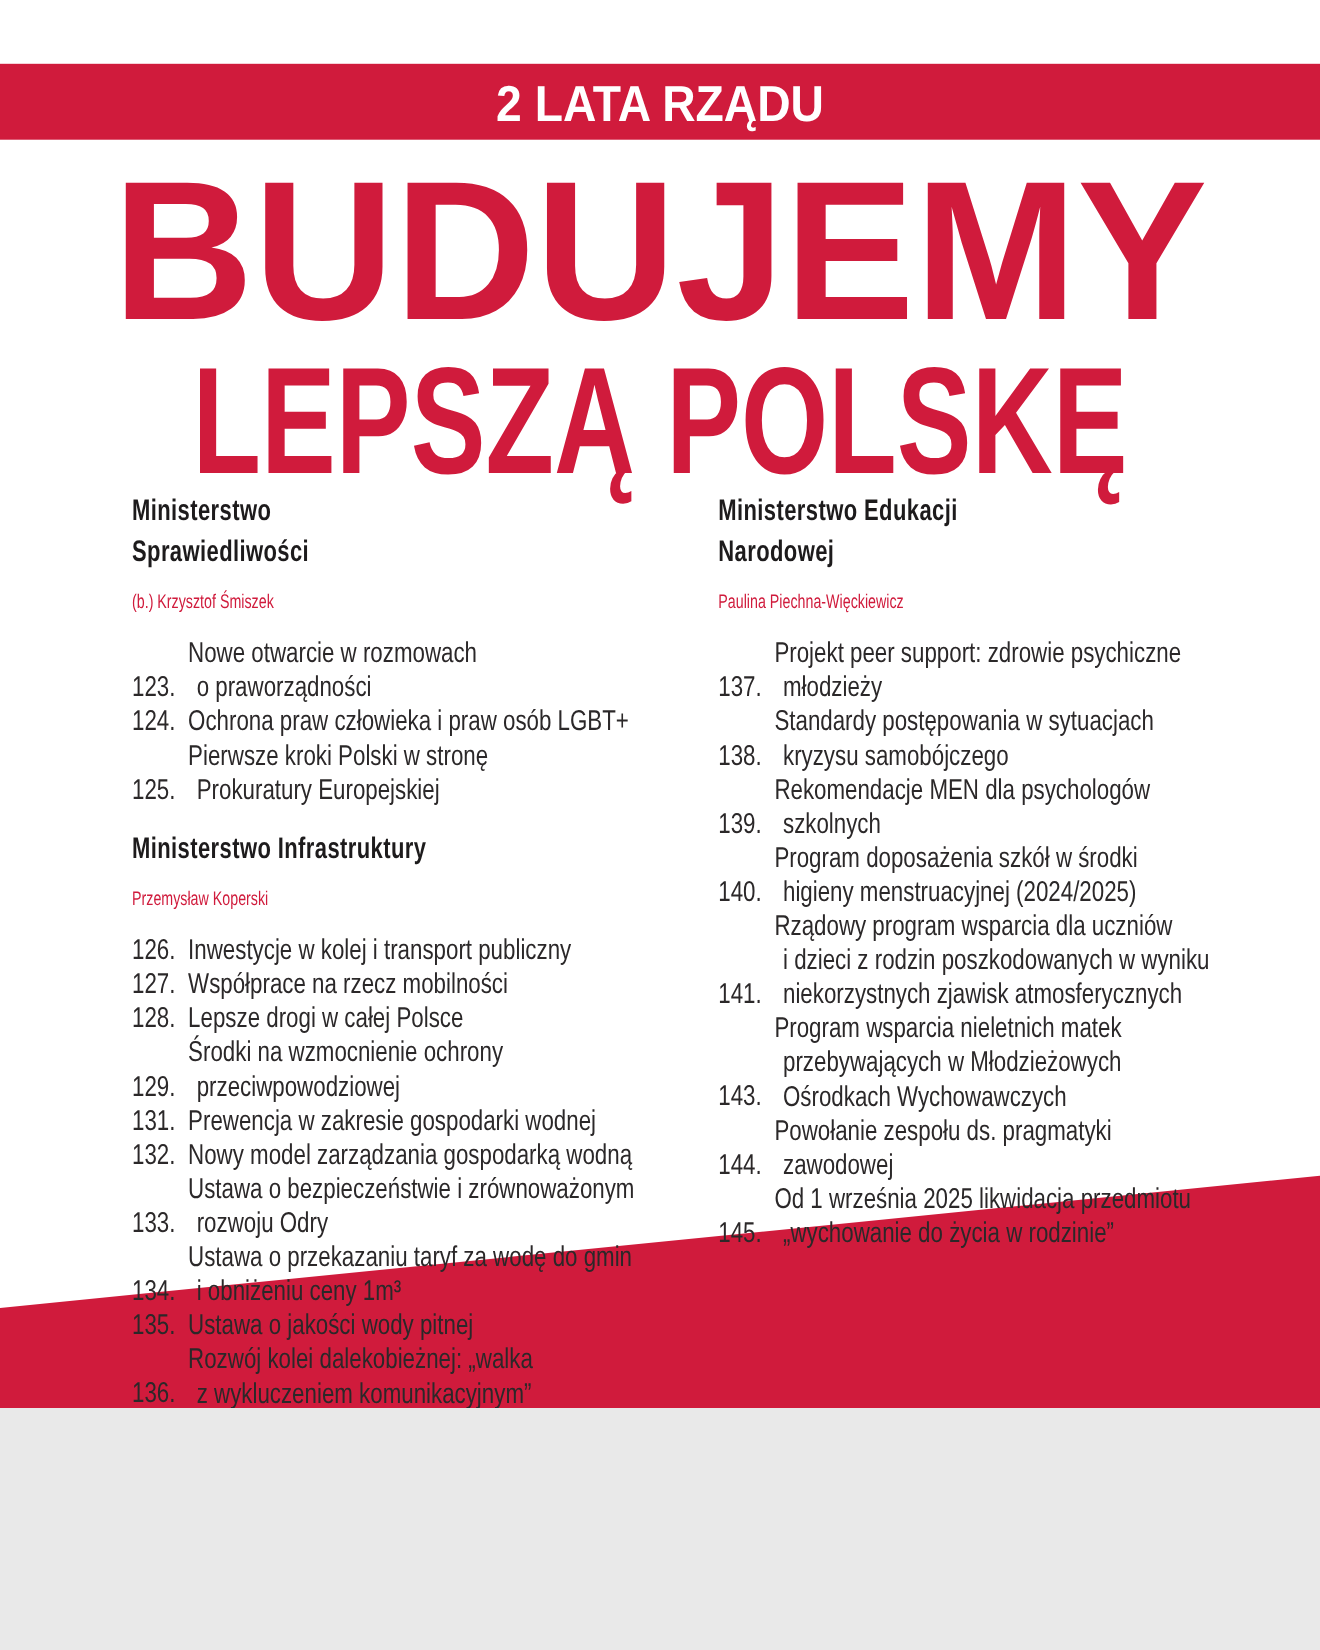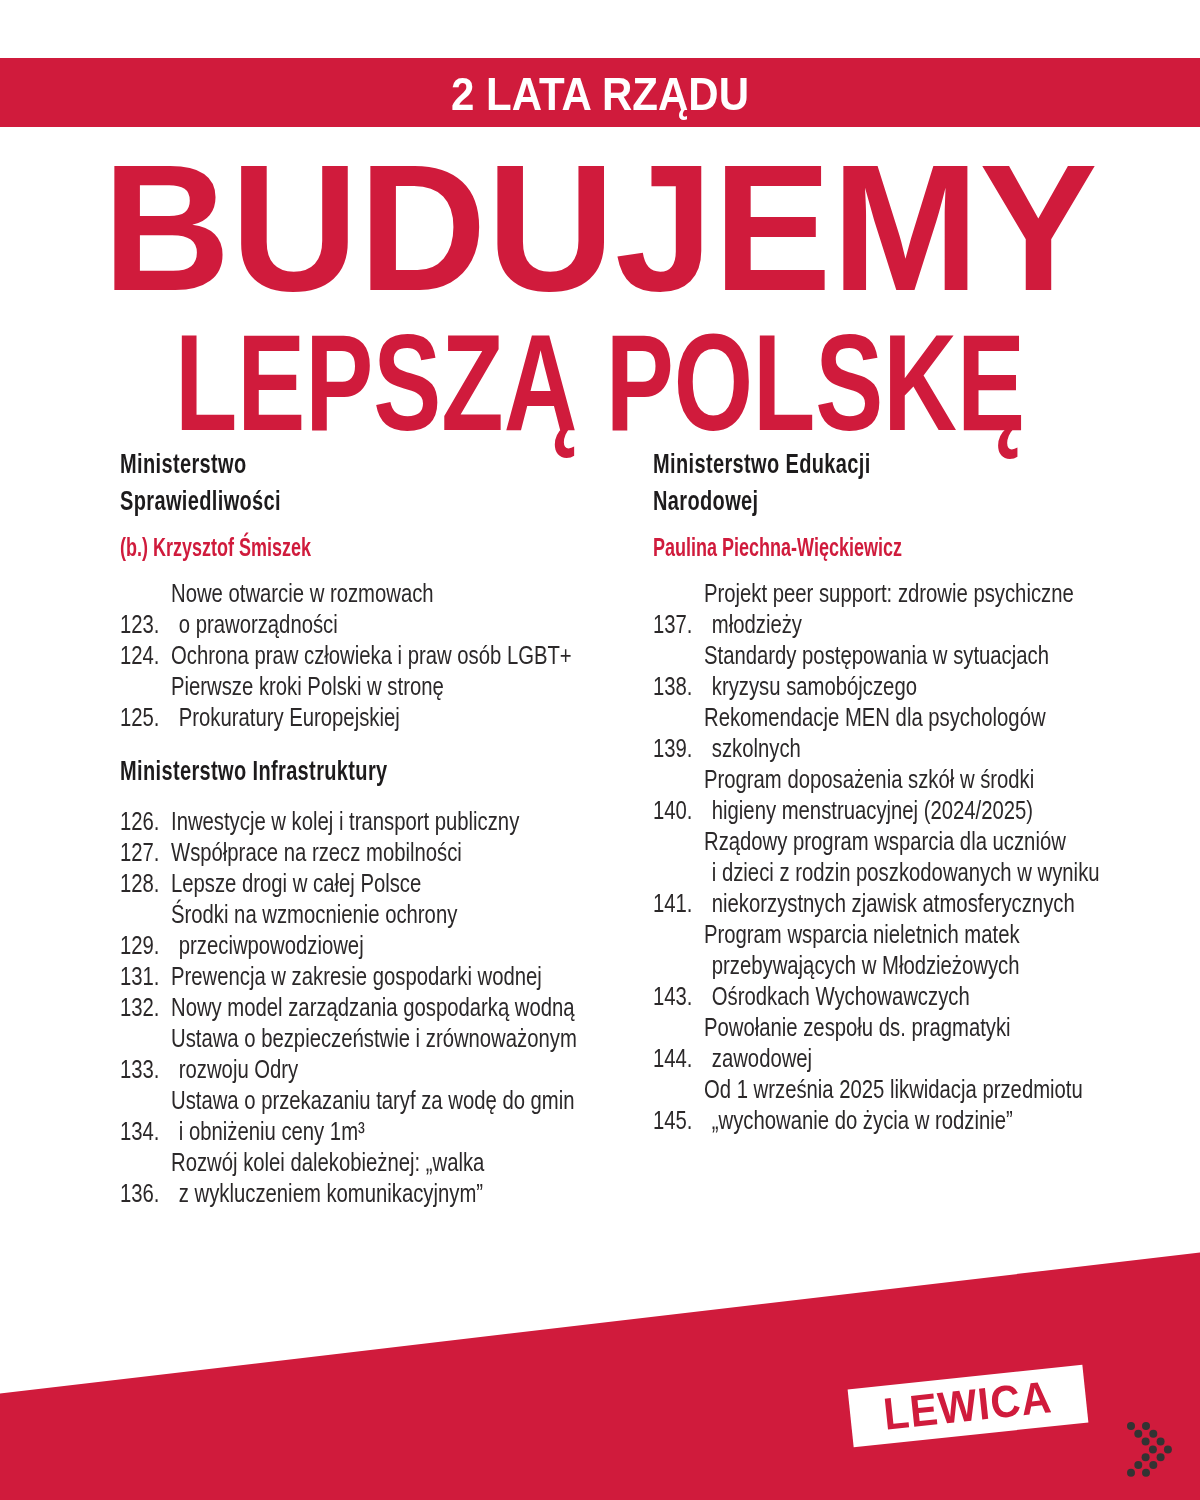--- a/index.html
+++ b/index.html
@@ -6,21 +6,21 @@
     --brand_red:#d01b3c;
     --text_dark:#1d1b1c;
     --text_body:#2b2829;
     --dot_gray:#333333;
     --bg:#ffffff;
   }
   *{margin:0;padding:0;box-sizing:border-box;}
   html,body{background:#e9e9e9;}
   body{font-family:"Liberation Sans",sans-serif;}
   .poster{
-    position:relative;width:1200px;height:1500px;margin:0 auto;
+    position:relative;width:1200px;height:1280px;margin:0 auto;
     background:var(--bg);overflow:hidden;
   }
   
   .banner{
     position:absolute;left:0;top:58px;width:1200px;height:69px;
     background:var(--brand_red);
   }
   .banner svg{position:absolute;left:0;top:0;width:100%;height:100%;overflow:visible;}
   .banner text{
     fill:#ffffff;font-family:"Liberation Sans",sans-serif;
@@ -35,21 +35,21 @@
   .titles .t2{font-size:138px;}
   
   .col{position:absolute;top:446px;z-index:2;}
   .col-left{left:120px;width:480px;}
   .col-right{left:635px;width:470px;margin-left:18px;}
   h2.ministry{
     font-size:27px;line-height:37px;font-weight:700;color:var(--text_dark);
     letter-spacing:.5px;
   }
   h2.ministry>span{display:inline-block;white-space:pre;transform:scaleX(.74);transform-origin:0 0;}
-  .minister{margin-top:12px;font-size:25px;line-height:30px;font-weight:700;color:var(--brand_red);}
+  .minister{margin-top:12px;font-size:18px;line-height:30px;font-weight:400;color:var(--brand_red);}
   .minister>span{display:inline-block;white-space:pre;transform:scaleX(.72);transform-origin:0 0;}
   ol.items{margin-top:16px;list-style:none;}
   ol.items li{display:flex;align-items:flex-end;font-size:26px;line-height:31px;color:var(--text_body);}
   ol.items .num{
     flex:0 0 43px;white-space:pre;transform:scaleX(.78);transform-origin:0 0;
   }
   ol.items .txt{
     flex:0 0 auto;white-space:pre;transform:scaleX(.78);transform-origin:0 0;
     padding-left:10px;text-indent:-10px;
   }
@@ -115,20 +115,23 @@
             <span class="txt">Pierwsze kroki Polski w stronę
 Prokuratury Europejskiej</span>
           </li>
         </ol>
     </section>
 
     <section class="sec">
       <h2 class="ministry">
         <span>Ministerstwo Infrastruktury</span>
       </h2>
+      <div class="minister">
+        <span>Przemysław Koperski</span>
+      </div>
       <ol class="items">
 
           <li>
             <span class="num">126.</span>
             <span class="txt">Inwestycje w kolej i transport publiczny</span>
           </li>
 
           <li>
             <span class="num">127.</span>
             <span class="txt">Współprace na rzecz mobilności</span>
@@ -161,20 +164,24 @@
             <span class="txt">Ustawa o bezpieczeństwie i zrównoważonym
 rozwoju Odry</span>
           </li>
 
           <li>
             <span class="num">134.</span>
             <span class="txt">Ustawa o przekazaniu taryf za wodę do gmin
 i obniżeniu ceny 1m³</span>
           </li>
 
+          <li>
+            <span class="num">135.</span>
+            <span class="txt">Ustawa o jakości wody pitnej</span>
+          </li>
 
           <li>
             <span class="num">136.</span>
             <span class="txt">Rozwój kolei dalekobieżnej: „walka
 z wykluczeniem komunikacyjnym”</span>
           </li>
         </ol>
     </section>
   </div>
 

